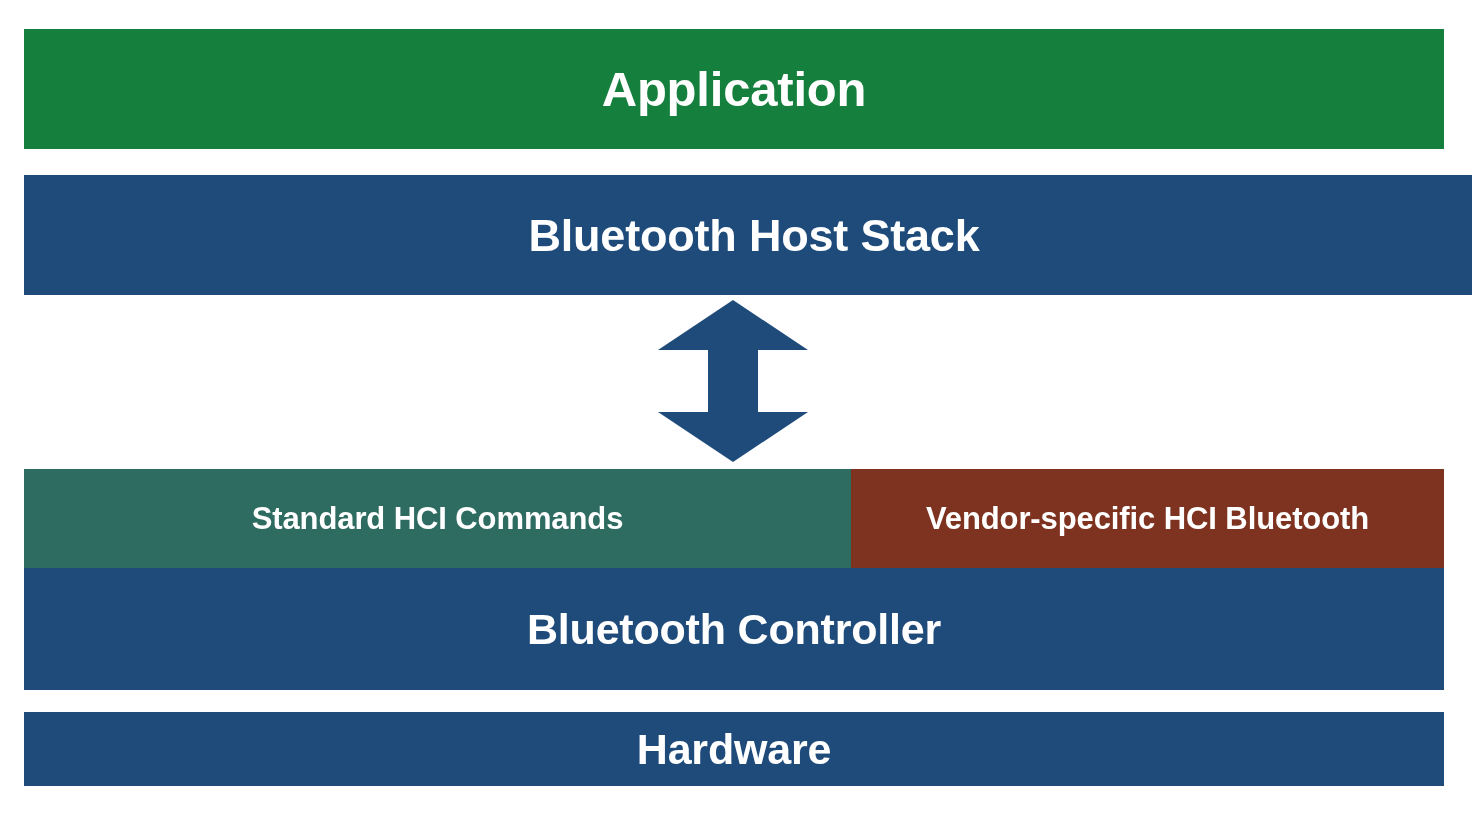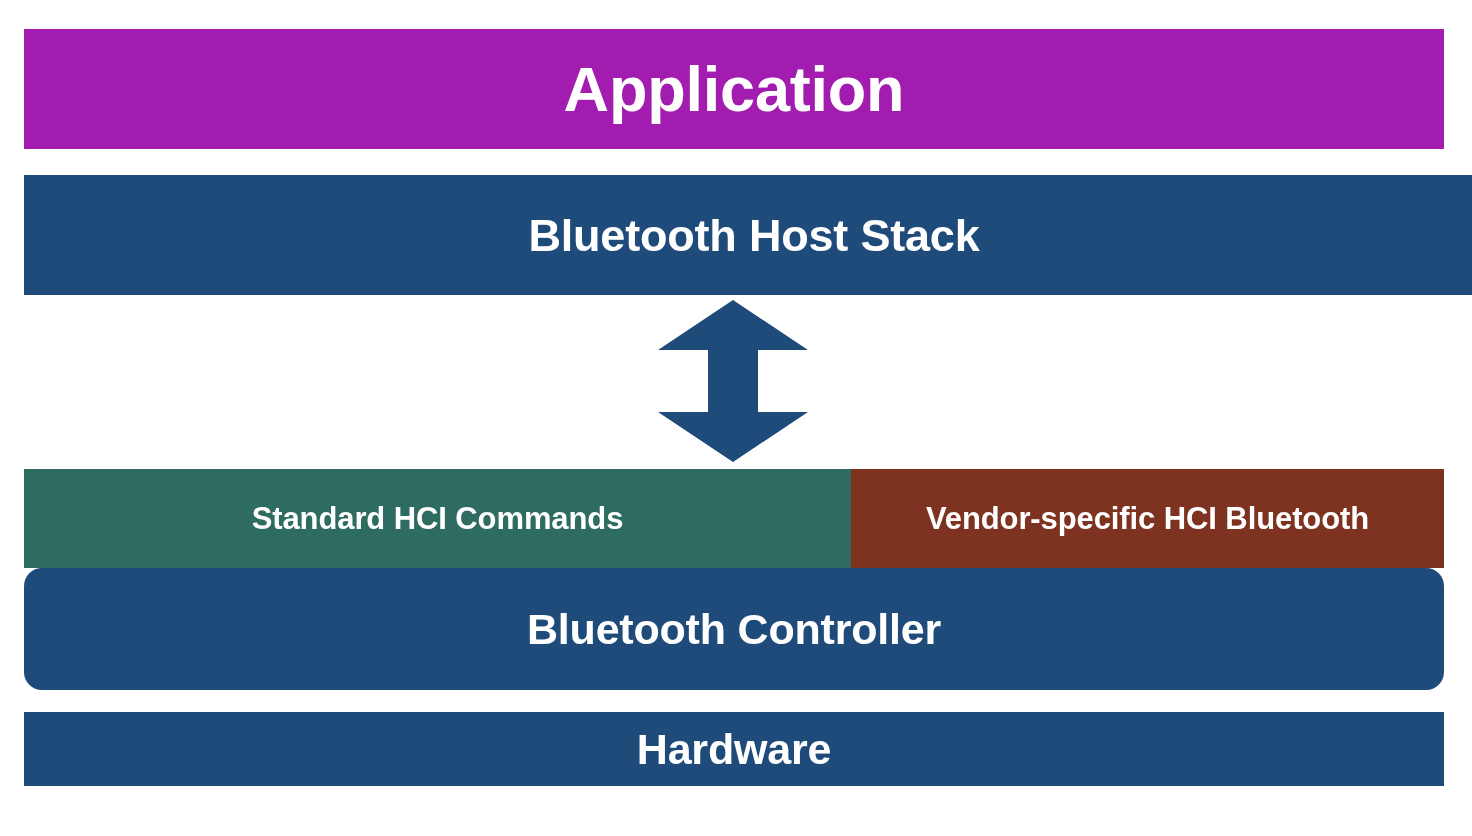--- a/index.html
+++ b/index.html
@@ -35,22 +35,22 @@
     display: block;
     line-height: 1;
   }
 
   
   #layer-application {
     left: 24px;
     top: 29px;
     width: 1420px;
     height: 120px;
-    background: #a21caf;
-    font-size: 63px;
+    background: #15803d;
+    font-size: 49px;
   }
 
   
   #layer-host-stack {
     left: 24px;
     top: 175px;
     width: 1460px;
     height: 120px;
     background: #1f4b7b;
     font-size: 45px;
@@ -101,21 +101,20 @@
   }
 
   
   #layer-controller {
     left: 24px;
     top: 568px;
     width: 1420px;
     height: 122px;
     background: #1f4b7b;
     font-size: 43px;
-    border-radius: 18px;
   }
 
   
   #layer-hardware {
     left: 24px;
     top: 712px;
     width: 1420px;
     height: 74px;
     background: #1f4b7b;
     font-size: 43px;

